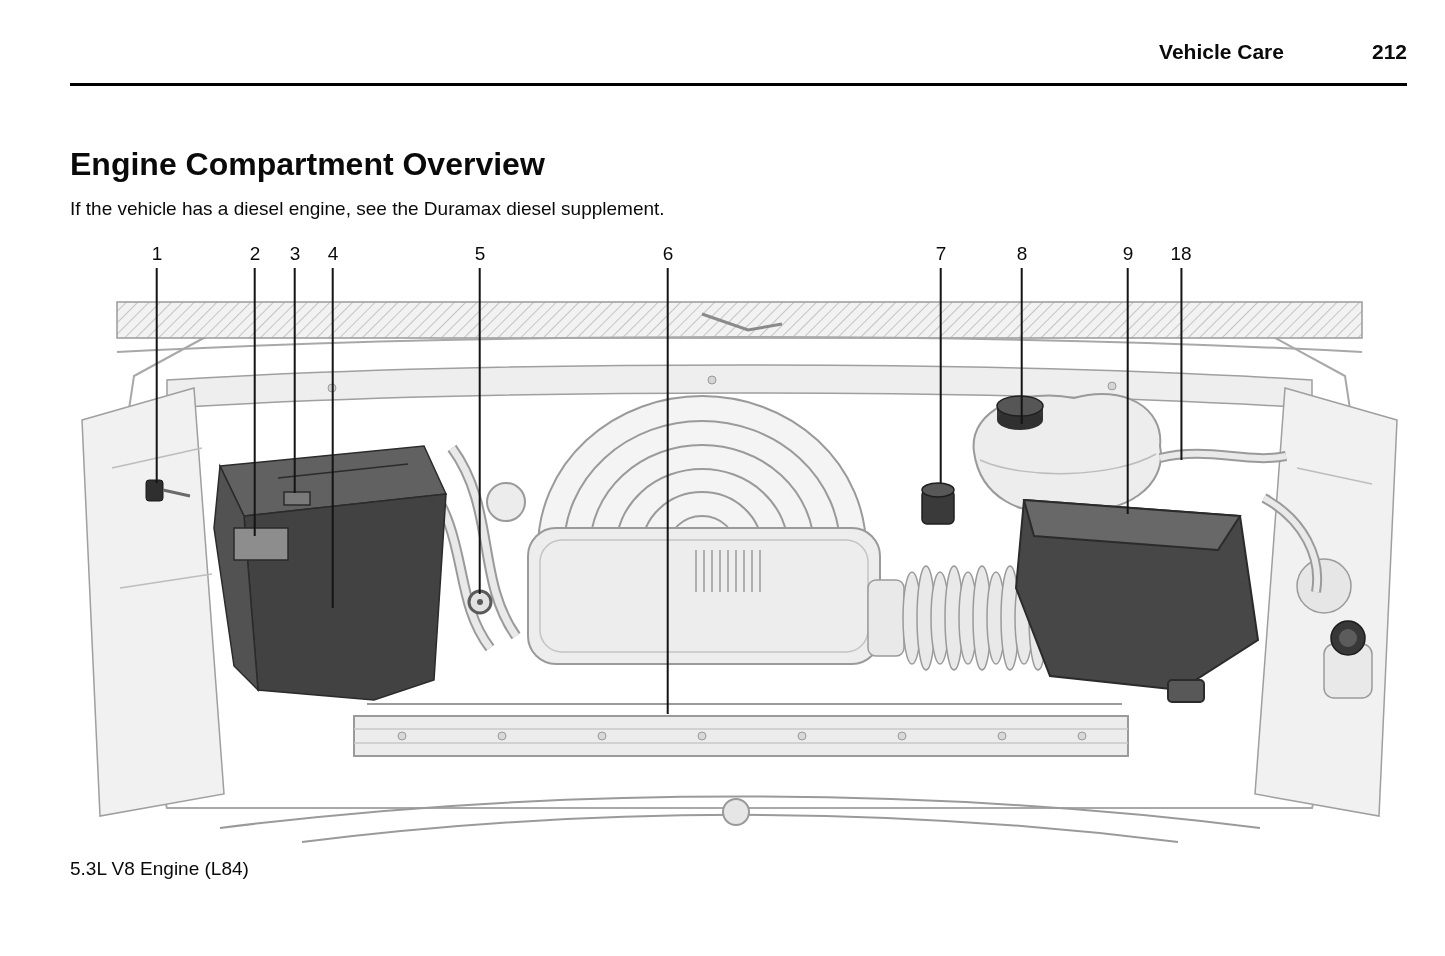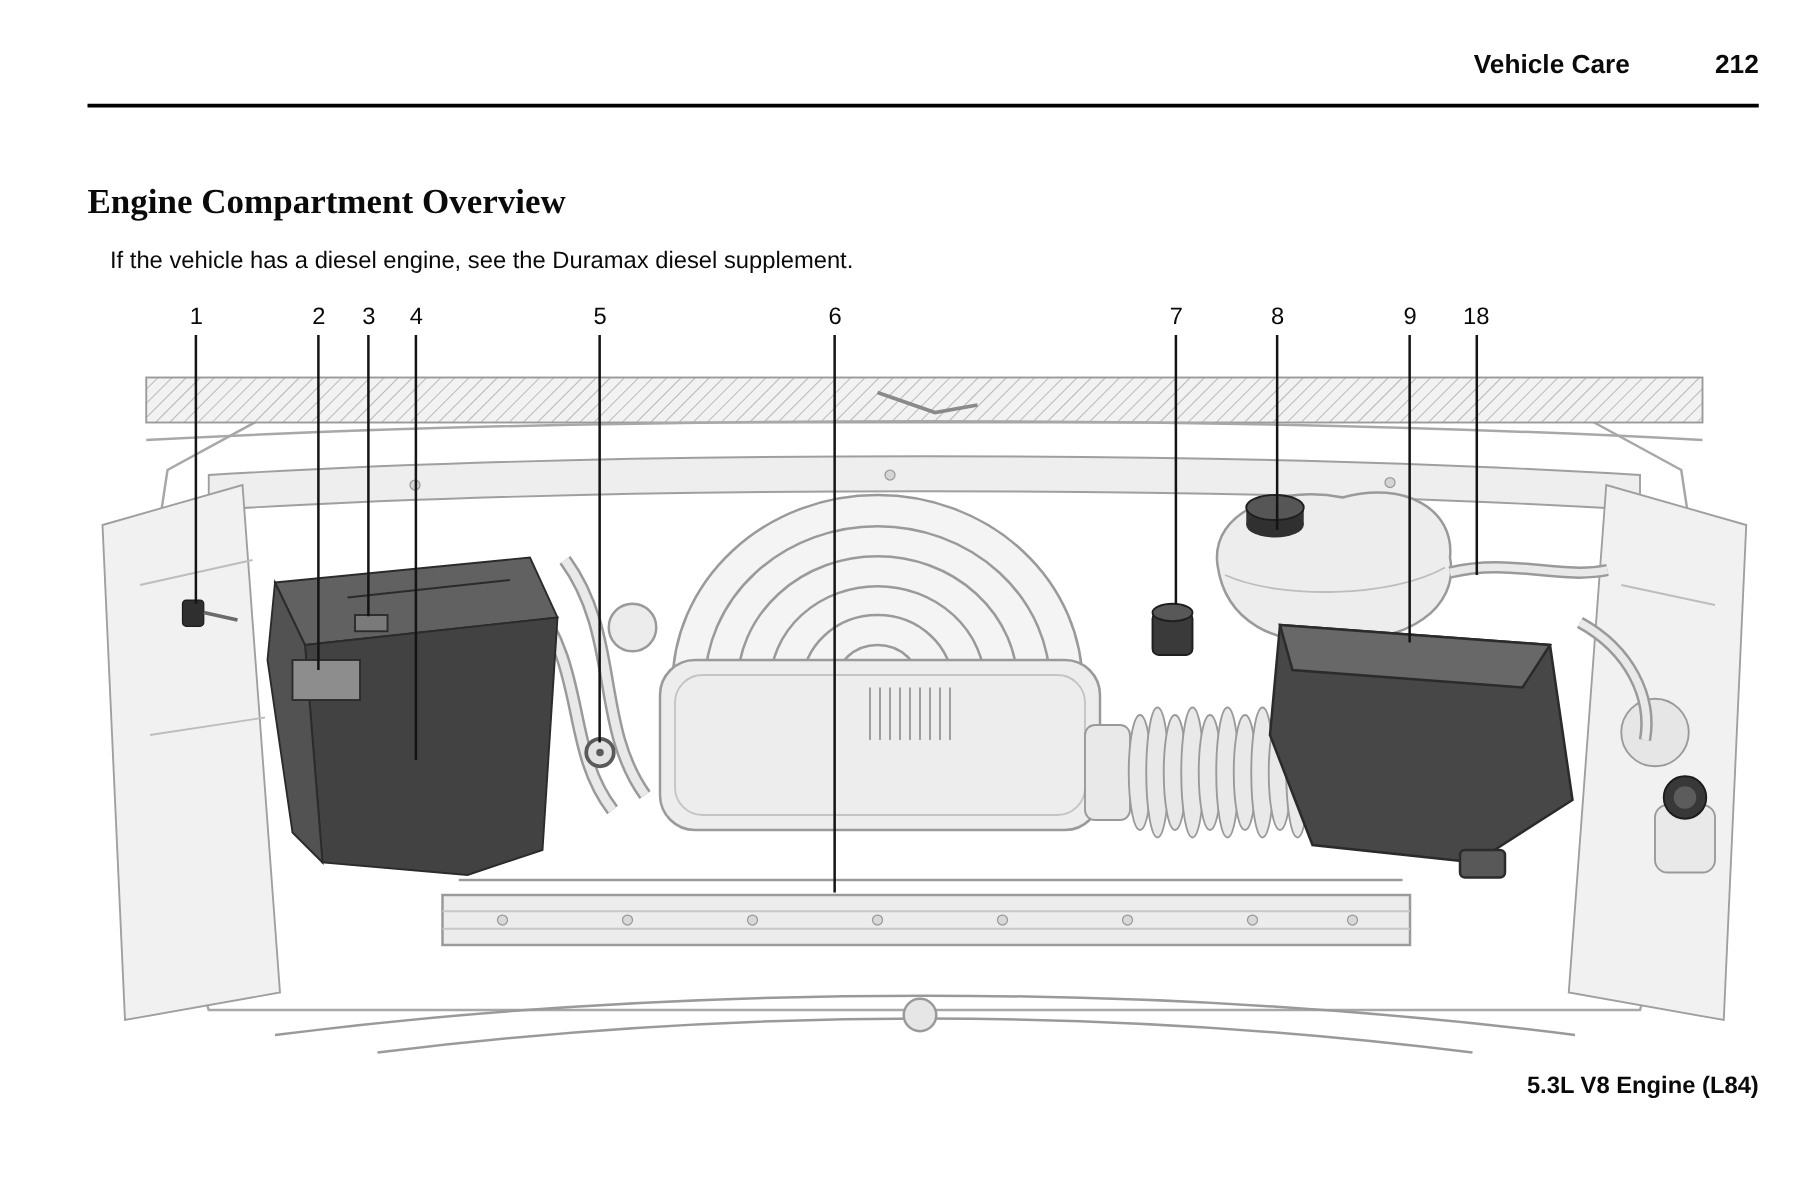--- a/index.html
+++ b/index.html
@@ -2,40 +2,40 @@
 <html><head>
 <meta charset="utf-8">
 <style>
   html,body { margin:0; padding:0; background:#ffffff; }
   .page {
     position:relative; width:1445px; height:956px; background:#ffffff;
     font-family:"Liberation Sans", sans-serif; color:#0a0a0a; overflow:hidden;
   }
   .page-header {
     position:absolute; top:40px; left:70px; width:1337px;
-    display:flex; justify-content:flex-end; align-items:baseline; gap:68px;
+    display:flex; justify-content:flex-end; align-items:baseline; gap:88px;
     font-weight:bold; font-size:21px;text-align:center;
   }
   .header-rule { position:absolute; top:83px; left:70px; width:1337px; height:3px; background:#000; }
-  .section-heading { position:absolute; top:146px; left:70px; margin:0; font-size:28px; font-weight:bold;font-family:Liberation Serif, serif; }
-  .intro-text { position:absolute; top:198px; left:88px; margin:0; font-size:19px; }
+  .section-heading { position:absolute; top:146px; left:70px; margin:0; font-size:32px; font-weight:bold; }
+  .intro-text { position:absolute; top:198px; left:70px; margin:0; font-size:19px; }
 
   .figure { position:absolute; inset:0; }
   .engine-svg { position:absolute; left:72px; top:288px; z-index:1; }
 
   .callout {
     position:absolute; top:243px; transform:translateX(-50%); z-index:3;
     display:flex; flex-direction:column; align-items:center;
   }
   .callout .num { font-size:19px; line-height:1.15; color:#0a0a0a; }
   .callout .line { width:2px; background:#141414; margin-top:3px; }
 
   .figure-caption {
-    position:absolute; top:858px; left:70px; width:1337px; text-align:right;
-    font-size:19px; font-weight:bold;
+    position:absolute; top:858px; left:70px; width:1337px; text-align:left;
+    font-size:19px; font-weight:normal;
   }
 </style>
 </head>
 <body>
 
 <div class="page">
 
   <header class="page-header">
     <span>Vehicle Care</span>
     <span>212</span>

